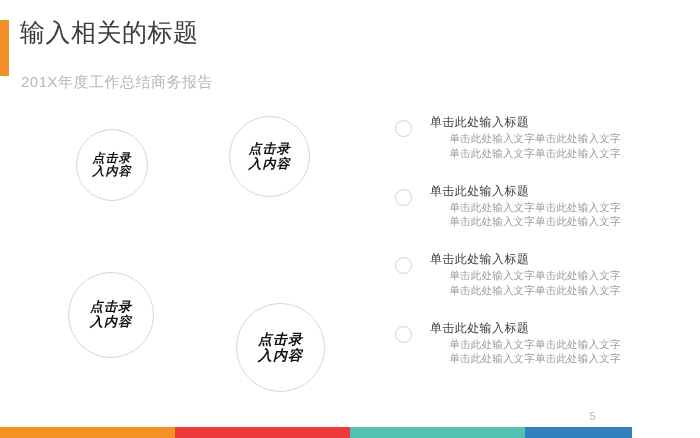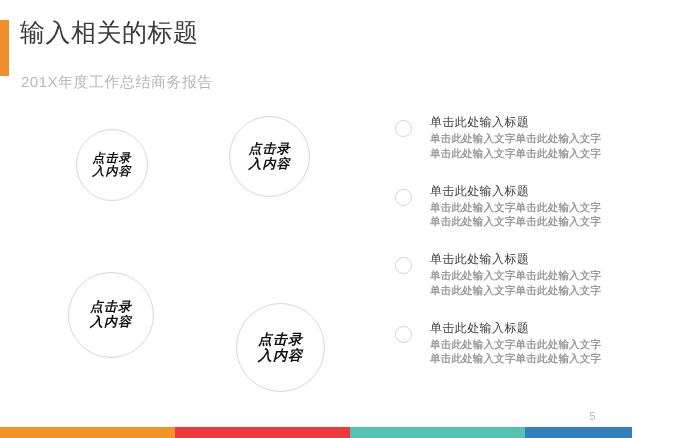--- a/index.html
+++ b/index.html
@@ -123,25 +123,26 @@
   .bullet-heading {
     font-size: 12px;
     font-weight: normal;
     color: #3d3d3d;
     line-height: 18px;
     letter-spacing: 0.4px;
     white-space: nowrap;
   }
   .bullet-line {
     font-size: 10.5px;
-    font-weight: 700;
+    font-weight: 400;
     color: #9b9b9b;
     line-height: 14.5px;
     letter-spacing: 0.2px;
     white-space: nowrap;
+    text-align: center;
   }
 
   
   #footer-bar {
     position: absolute;
     left: 0;
     bottom: 0;
     width: 700px;
     height: 11px;
     display: flex;

